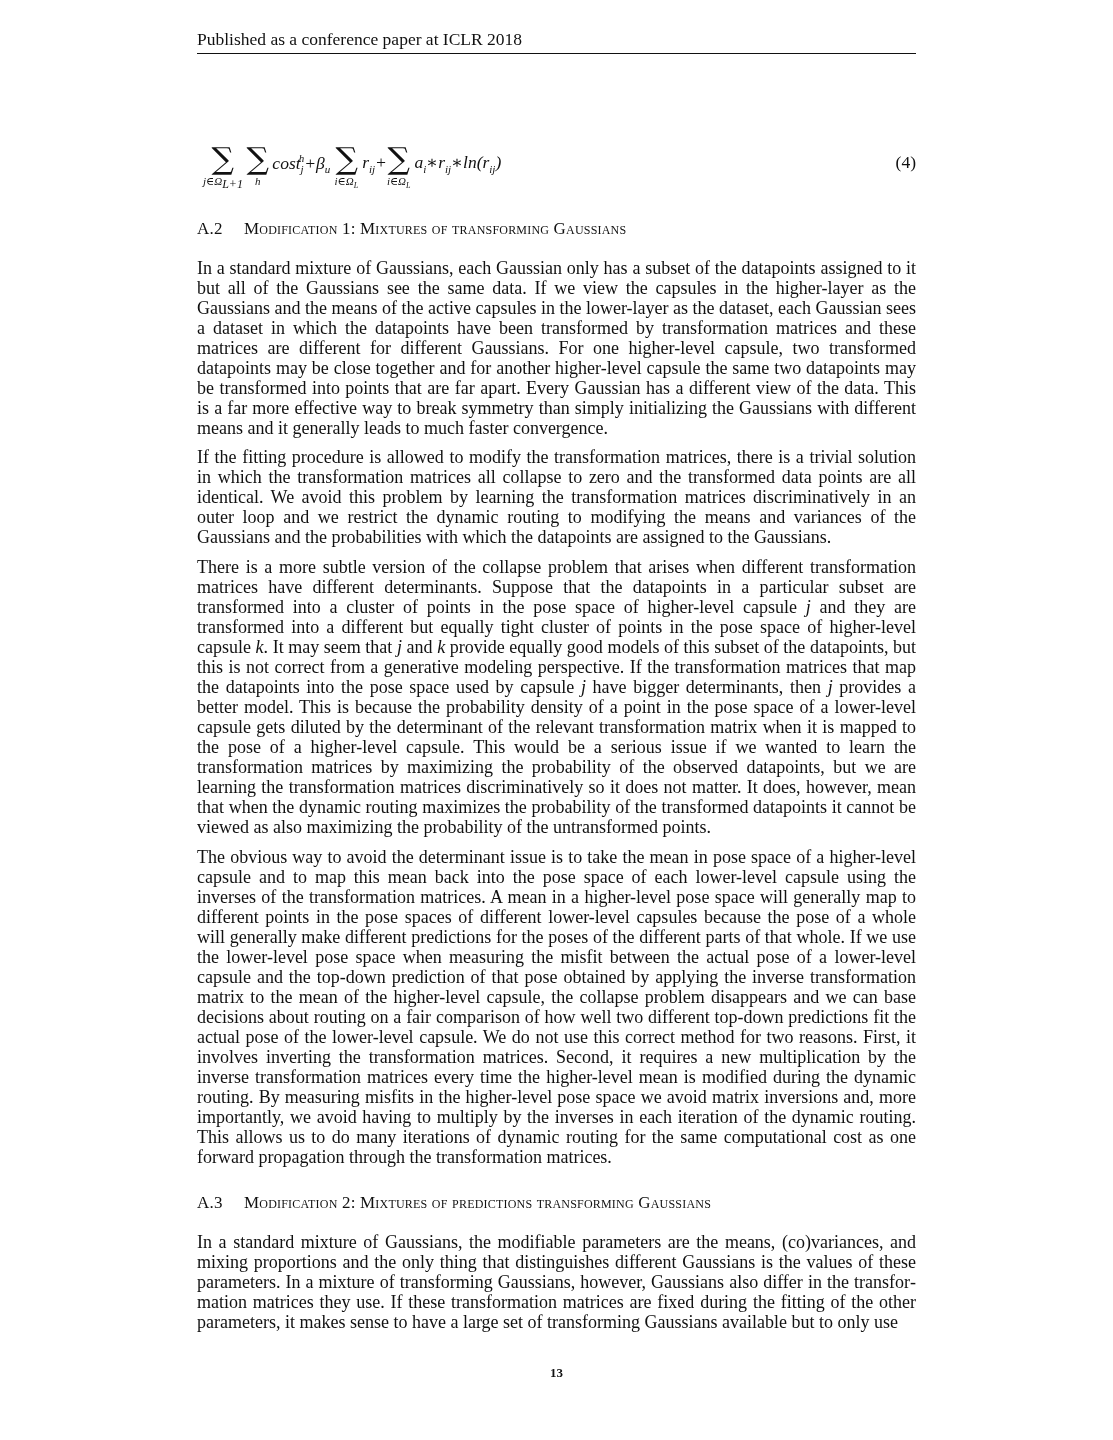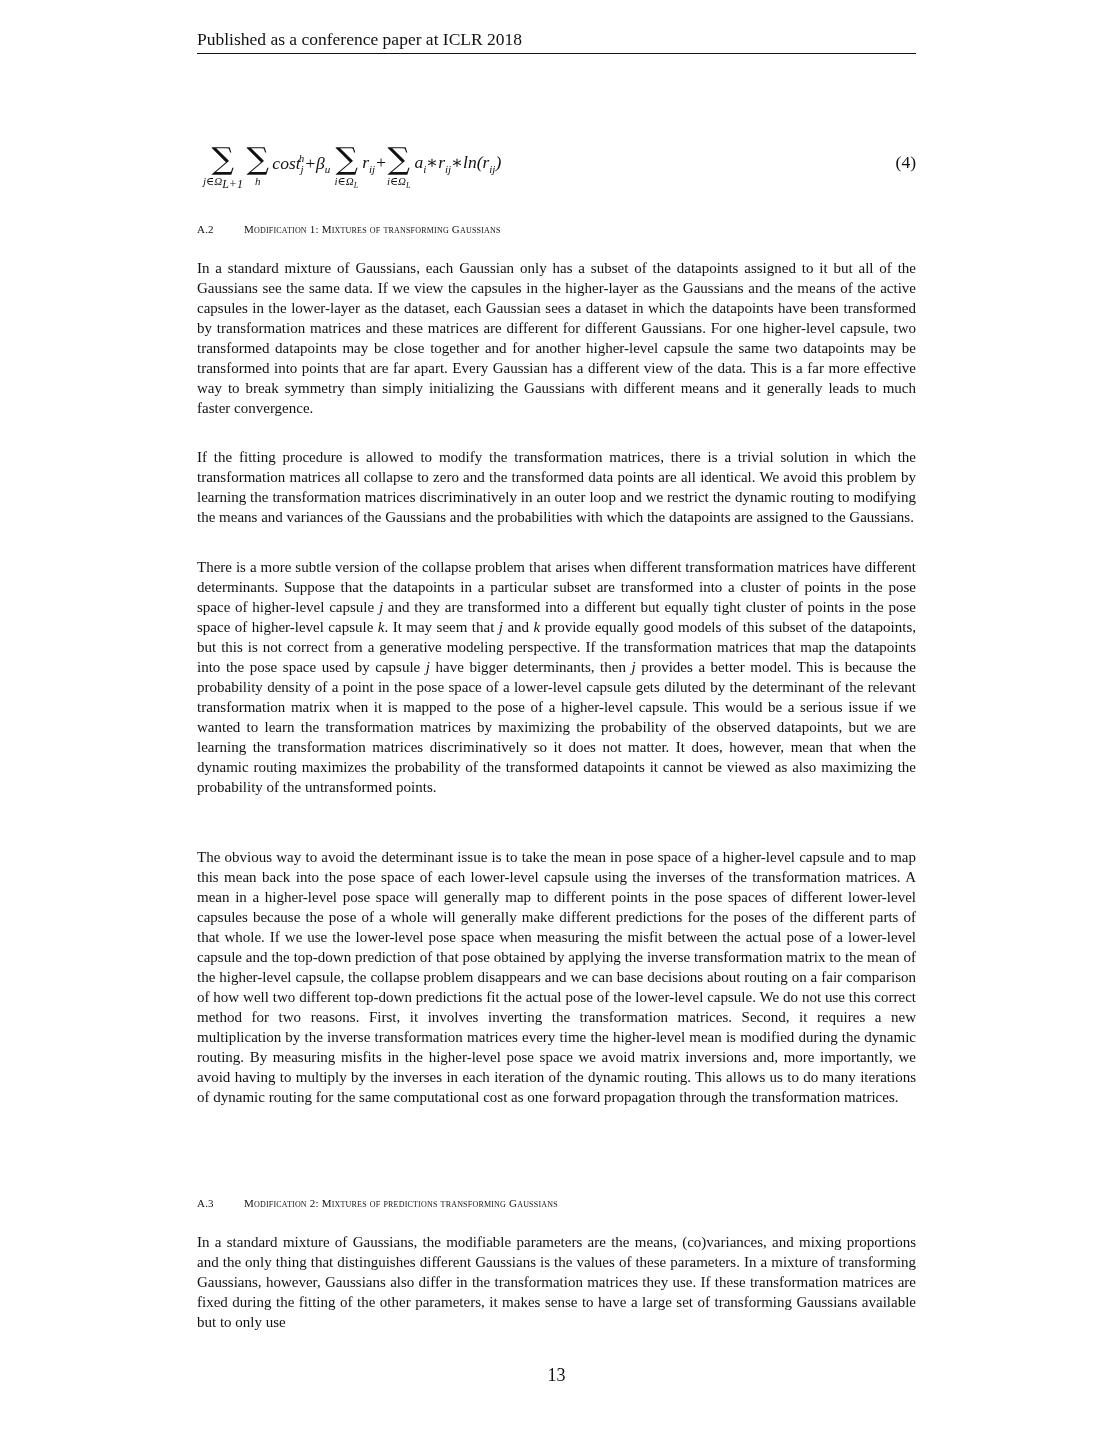--- a/index.html
+++ b/index.html
@@ -9,26 +9,26 @@
             font-size: 17.5px; line-height: 22px; padding-bottom: 3px;
             border-bottom: 1.3px solid #111; }
   .equation { position: absolute; left: 203px; top: 146px; width: 713px; height: 52px;
               font-size: 17px; }
   .eq-row { display: flex; align-items: flex-start; white-space: nowrap; }
   .sum { display: inline-flex; flex-direction: column; align-items: center; margin: 0 4px 0 0; }
   .sum .sig { font-size: 30px; line-height: 26px; font-family: "DejaVu Serif", serif; transform: scaleX(1.05); }
   .sum .sub { font-size: 11px; font-style: italic; line-height: 14px; margin-top: 2px; }
   .term { font-style: italic; padding-top: 6px; font-size: 17.5px; }
   .eqnum { margin-left: auto; padding-top: 6px; font-size: 17.5px; }
-  .section { position: absolute; left: 197px; width: 719px; font-size: 11px; line-height: 20px; letter-spacing: 0.2px; }
+  .section { position: absolute; left: 197px; width: 719px; font-size: 17px; line-height: 20px; letter-spacing: 0.2px; }
   .section .num { display: inline-block; width: 47px; }
   .section .sc { font-variant: small-caps; }
-  .para { position: absolute; left: 197px; width: 719px; font-size: 15px; line-height: 20px;
+  .para { position: absolute; left: 197px; width: 719px; font-size: 18px; line-height: 20px;
           text-align: justify; hyphens: manual; }
-  .pagenum { position: absolute; left: 0; width: 1113px; top: 1365px; text-align: center; font-size: 18px; }
+  .pagenum { position: absolute; left: 0; width: 1113px; top: 1365px; text-align: center; font-size: 13px; font-weight: bold; }
   i.m { font-style: italic; }
 </style>
 </head>
 <body>
 
 <div class="header">Published as a conference paper at ICLR 2018</div>
 
 <div class="equation">
   <div class="eq-row">
     <span class="sum">

